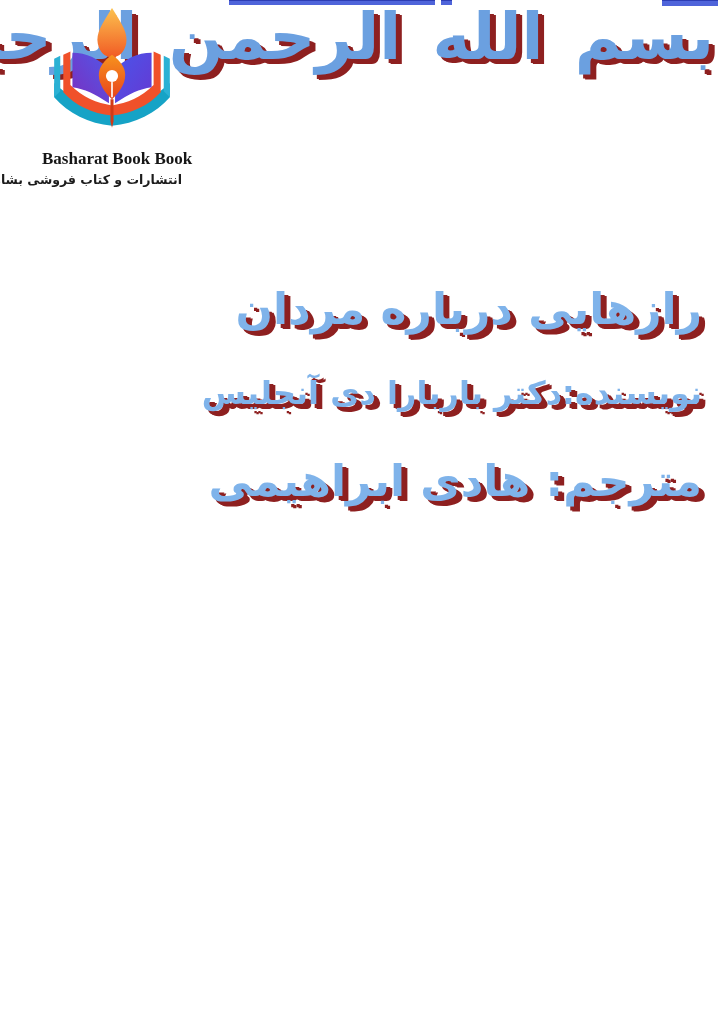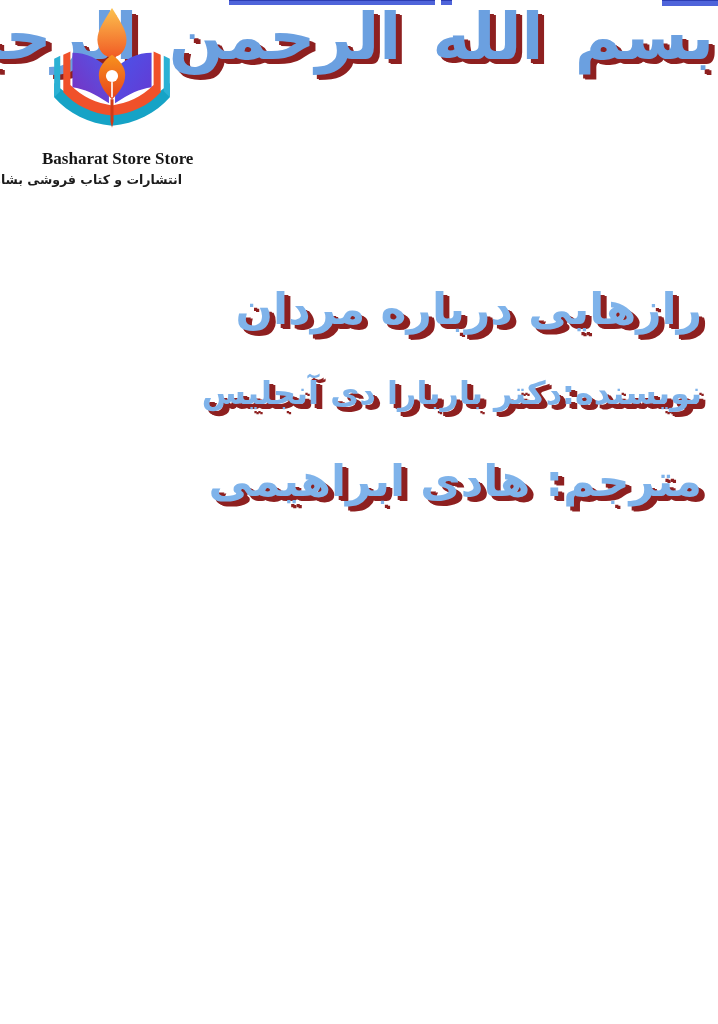--- a/index.html
+++ b/index.html
@@ -114,21 +114,21 @@
 
       <path d="M63,0 C53,16 47,25 49,35 C51,44 56,48 63,49 C70,48 75,44 77,35 C79,25 73,16 63,0 Z" fill="url(#gFlame)"></path>
 
       <g>
         <path d="M63,46 C55,52 50,58 50,66 C50,76 57,84 63,90 C69,84 76,76 76,66 C76,58 71,52 63,46 Z" fill="url(#gNib)"></path>
         <circle cx="63" cy="67" r="6" fill="#ffffff"></circle>
         <rect x="62.2" y="73" width="1.6" height="15" fill="#ffffff"></rect>
         <path d="M61.5,90 L61.5,112 L63,118 L64.5,112 L64.5,90 Z" fill="#d13a18"></path>
       </g>
     </svg>
-    <div class="store-name">Basharat Store Store</div>
+    <div class="store-name">Basharat Book Book</div>
     <div class="tagline">انتشارات و کتاب فروشی بشارت</div>
   </div>
 
   <div class="title-row l1">
     <span class="cal">
       <span class="back">رازهایی درباره مردان</span>
       <span class="front">رازهایی درباره مردان</span>
     </span>
   </div>
 

